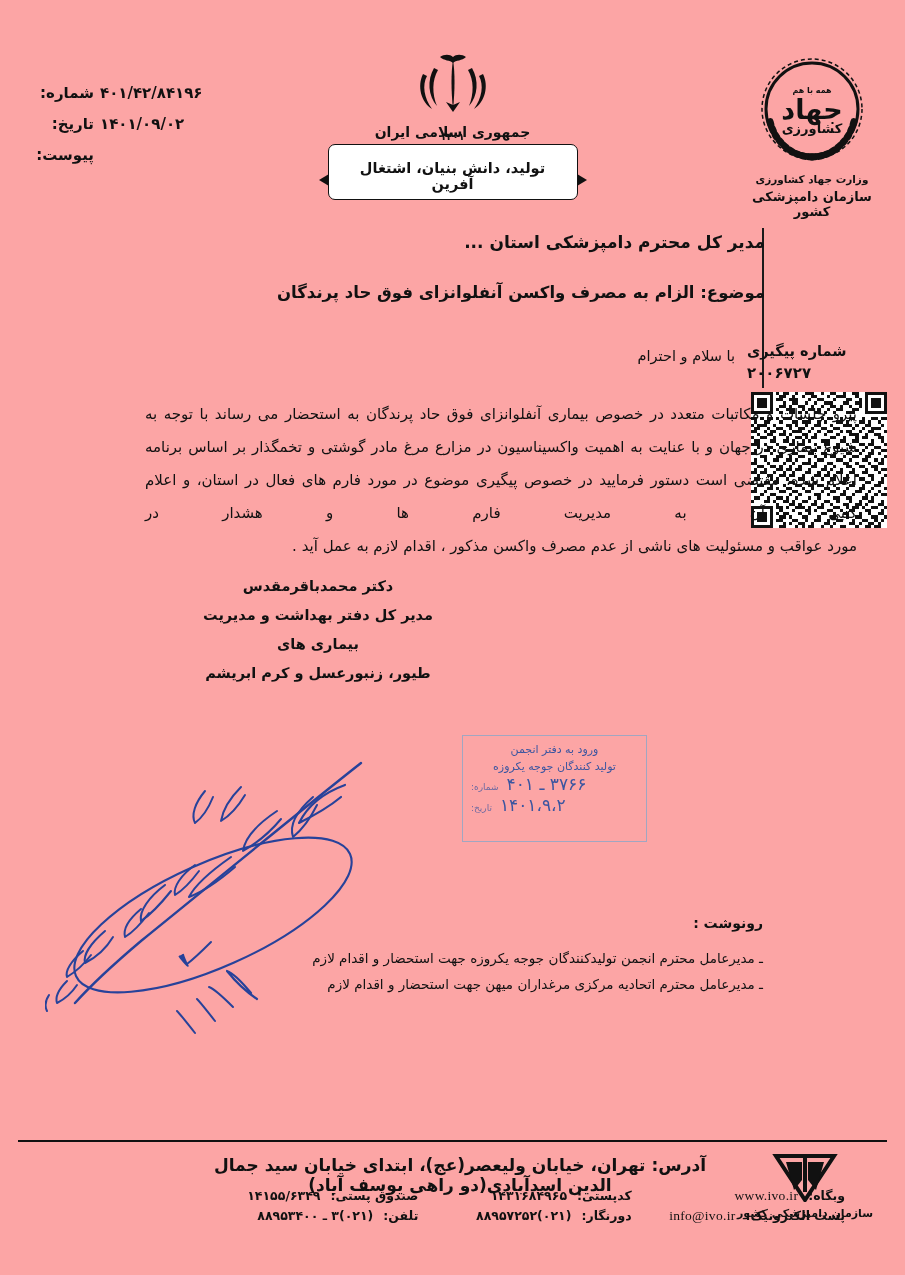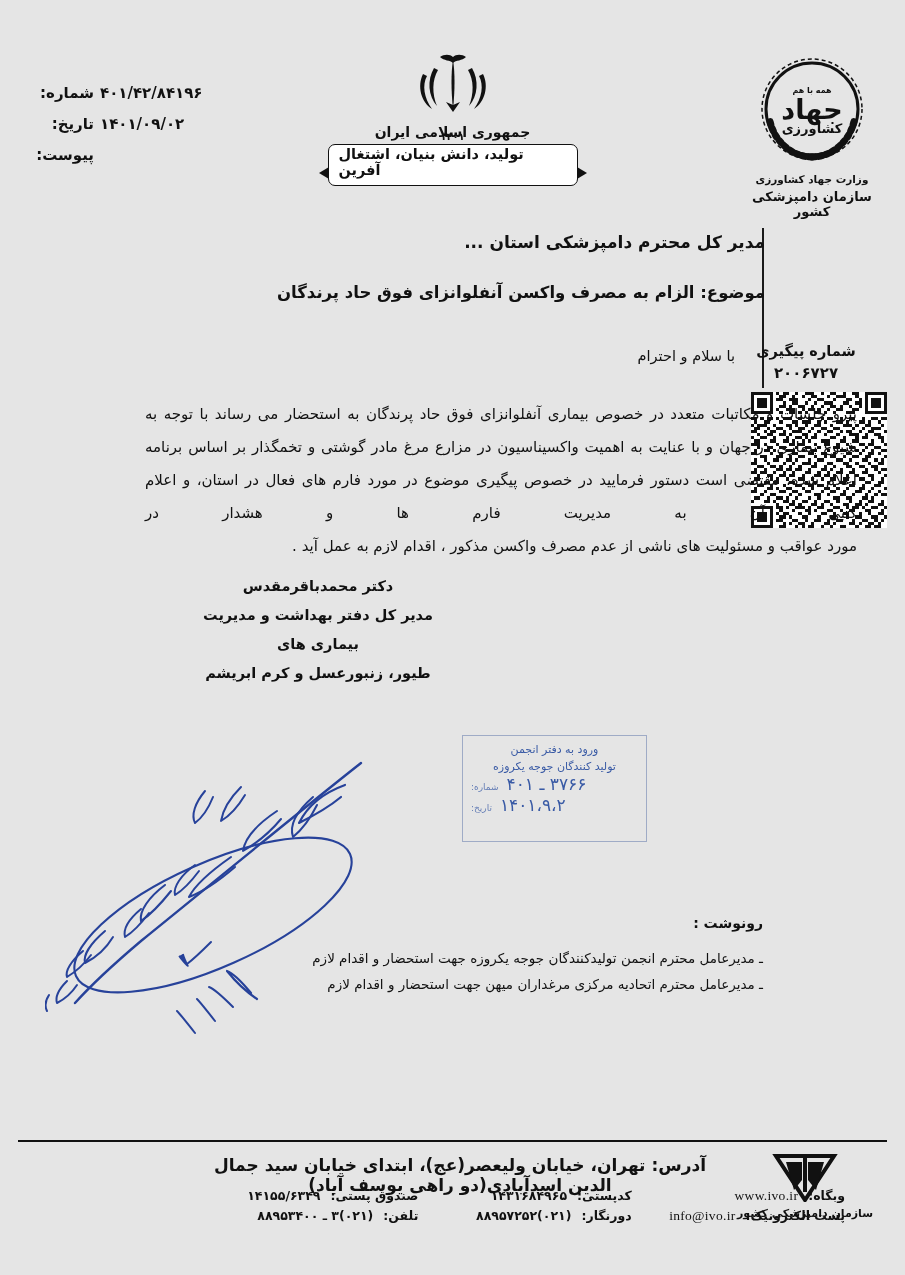--- a/index.html
+++ b/index.html
@@ -8,21 +8,21 @@
     background: #ffffff;
   }
   body {
     font-family: "DejaVu Sans", "Liberation Sans", sans-serif;
     color: #111111;
   }
   .page {
     position: relative;
     width: 905px;
     height: 1275px;
-    background: #e5e5e5;
+    background: #fca5a5;
     overflow: hidden;
     margin: 0 auto;
   }
 
   
   .ref-block {
     position: absolute;
     top: 78px;
     right: 705px;
     left: 20px;
@@ -78,24 +78,24 @@
     position: absolute;
     top: -13px;
     left: 0; right: 0;
     text-align: center;
     font-size: 10px;
     font-weight: 700;
   }
   .slogan-box {
     border: 1.6px solid #111;
     border-radius: 7px;
-    padding: 1px 10px 7px;
+    padding: 15px 10px 7px;
     font-size: 14.5px;
     font-weight: 700;
-    text-align: left;
+    text-align: center;
     background: #fff;
   }
   .slogan-arrow {
     position: absolute;
     top: 50%;
     width: 0; height: 0;
     border-top: 6px solid transparent;
     border-bottom: 6px solid transparent;
     margin-top: 2px;
   }
@@ -150,23 +150,23 @@
     position: absolute;
     left: 762px;
     top: 228px;
     width: 1.6px;
     height: 160px;
     background: #1a1a1a;
   }
   .tracking {
     position: absolute;
     top: 340px;
-    right: 29px;
+    right: 18px;
     width: 140px;
-    text-align: center;
+    text-align: left;
     line-height: 22px;
   }
   .tracking-label { font-size: 14.5px; font-weight: 700; }
   .tracking-value { font-size: 15px; font-weight: 700; letter-spacing: 0.5px; }
   .qr {
     position: absolute;
     top: 392px;
     right: 18px;
     width: 136px;
     height: 136px;

